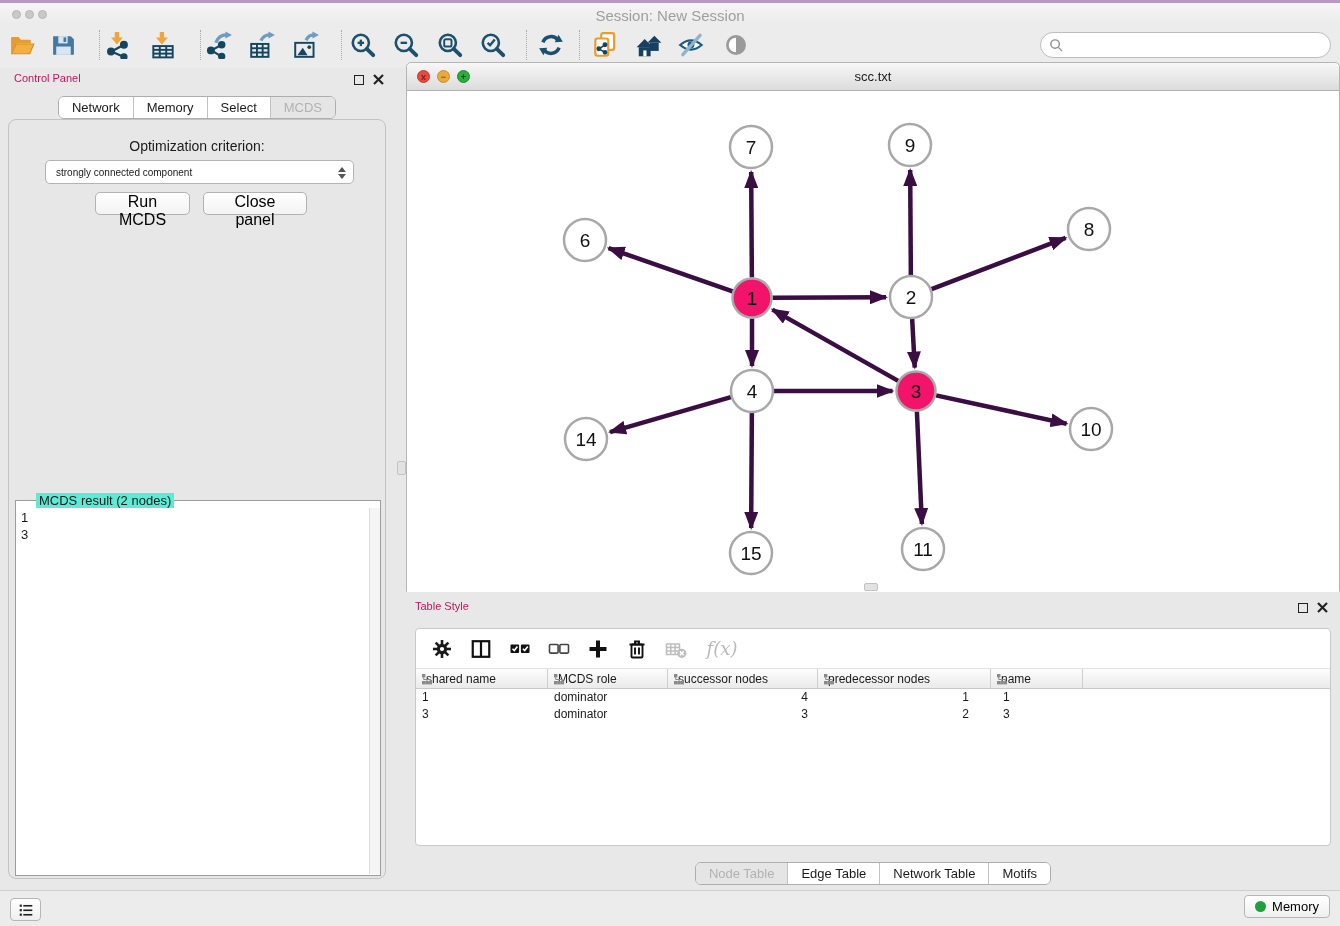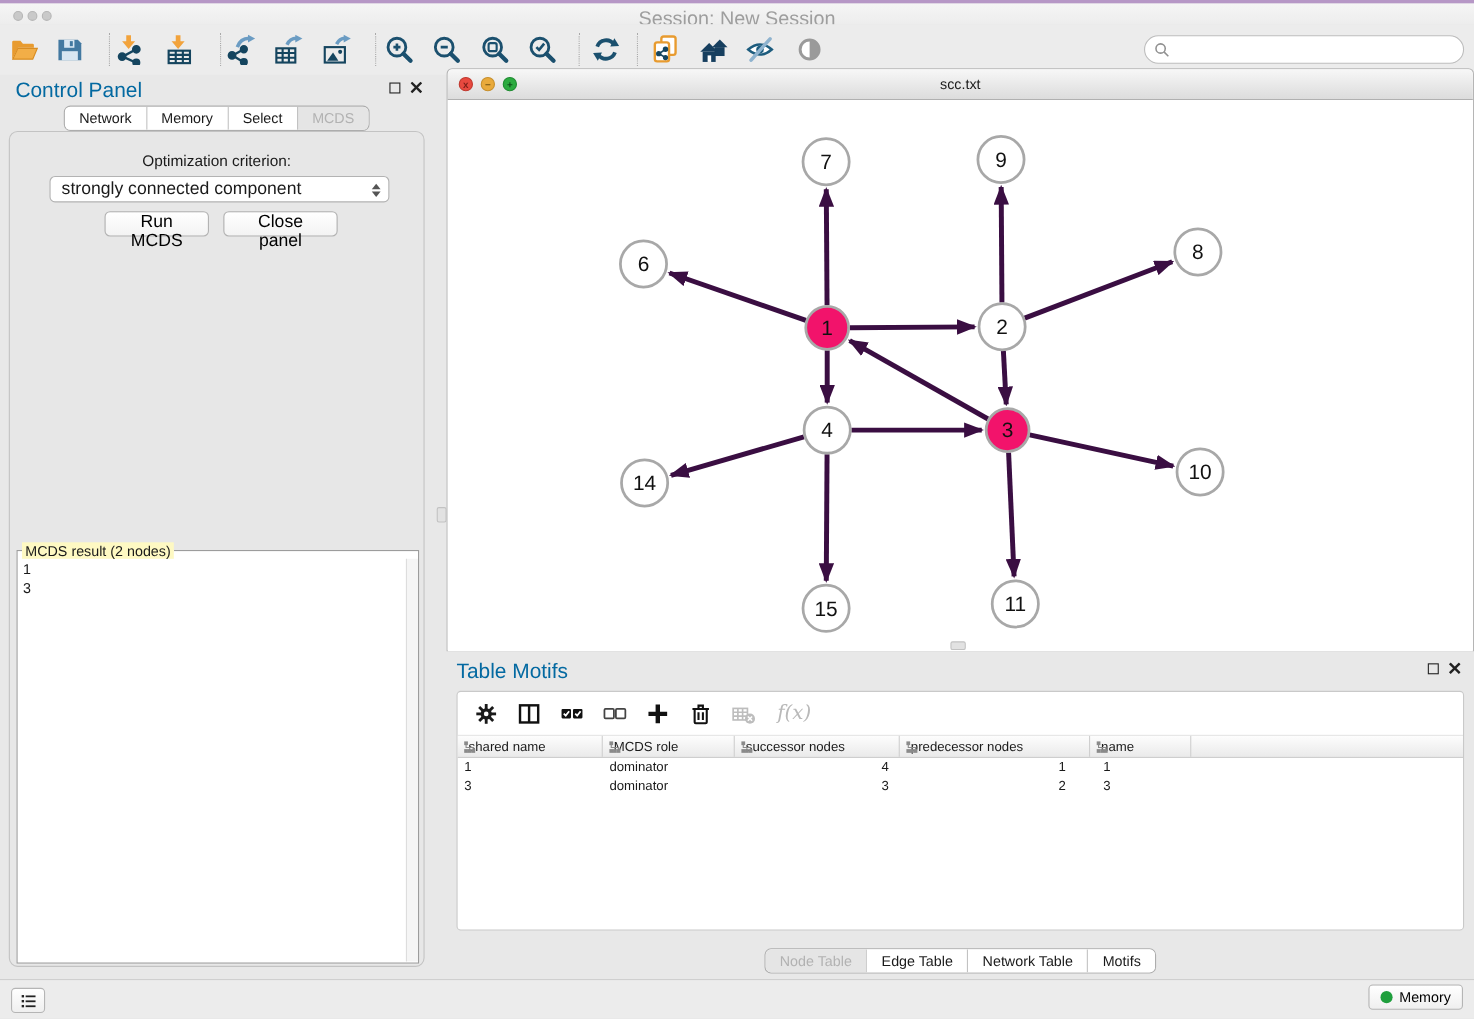--- a/index.html
+++ b/index.html
@@ -2,54 +2,54 @@
 <html><head>
 <meta charset="utf-8">
 <style>
   *{box-sizing:border-box;margin:0;padding:0}
   html,body{width:1340px;height:926px}
   body{position:relative;background:#e8e8e8;font-family:"Liberation Sans",sans-serif;color:#1a1a1a;overflow:hidden}
 
   
   .app-titlebar{position:absolute;left:0;top:0;width:100%;height:22px;background:linear-gradient(#f5f5f5,#ededed);border-top:3px solid #b697c6}
   .traffic-dot{position:absolute;top:7px;width:9px;height:9px;border-radius:50%;background:#c9c9c9;border:1px solid #b6b6b6}
-  .app-title{position:absolute;top:4px;left:0;width:100%;text-align:center;font-size:18px;color:#9e9e9e}
+  .app-title{position:absolute;top:4px;left:0;width:100%;text-align:center;font-size:15px;color:#9e9e9e}
 
   
   .main-toolbar{position:absolute;top:22px;left:0;width:100%;height:46px;background:#ececec}
   .tbtn{position:absolute;top:6px;width:34px;height:34px;display:flex;align-items:center;justify-content:center;cursor:pointer}
   .tsep{position:absolute;top:8px;height:30px;width:0;border-left:1px dotted #a9a9a9}
   .search-box{position:absolute;left:1040px;top:10px;width:291px;height:26px;background:#fff;border:1px solid #bdbdbd;border-radius:13px;display:flex;align-items:center;padding:0 8px}
   .search-box input{border:none;outline:none;flex:1;font-size:13px;background:transparent;height:20px;font-family:inherit}
 
   
-  .panel-title{font-size:19px;color:#0369a1}
+  .panel-title{font-size:11px;color:#be185d}
   .win-icon{position:absolute;cursor:pointer}
   .float-glyph{width:10px;height:10px;border:1.6px solid #222}
   .close-glyph svg{display:block}
 
   
   .tabgroup{display:inline-flex;border:1px solid #adadad;border-radius:6px;overflow:hidden;background:#fff}
   .tab{padding:3px 13px;font-size:13px;background:#fff;border-left:1px solid #c2c2c2;cursor:pointer;white-space:nowrap}
   .tab:first-child{border-left:none}
   .tab.active{background:#e5e5e5;color:#b2b2b2}
 
   
   .control-panel{position:absolute;left:0;top:68px;width:394px;height:812px}
   .cp-header-text{position:absolute;left:14px;top:4px}
   .cp-tabs{position:absolute;top:28px;left:0;width:100%;text-align:center}
   .cp-body{position:absolute;left:8px;top:51px;width:378px;height:760px;background:#e7e7e7;border:1px solid #c3c3c3;border-radius:8px}
   .opt-label{position:absolute;top:18px;left:0;width:100%;text-align:center;font-size:14px}
-  .dropdown{position:absolute;left:36px;top:40px;width:309px;height:24px;background:#fff;border:1px solid #b3b3b3;border-radius:5px;display:flex;align-items:center;padding-left:10px;font-size:16px;cursor:pointer}
+  .dropdown{position:absolute;left:36px;top:40px;width:309px;height:24px;background:#fff;border:1px solid #b3b3b3;border-radius:5px;display:flex;align-items:center;padding-left:10px;font-size:10px;cursor:pointer}
   .dd-stepper{position:absolute;right:4px;top:3px;width:14px;height:17px;display:flex;flex-direction:column;align-items:center;justify-content:center;gap:2px}
   .dd-up{width:0;height:0;border-left:4px solid transparent;border-right:4px solid transparent;border-bottom:5px solid #555}
   .dd-down{width:0;height:0;border-left:4px solid transparent;border-right:4px solid transparent;border-top:5px solid #555}
   .cp-btn{position:absolute;top:72px;height:23px;background:linear-gradient(#fff,#f3f3f3);border:1px solid #b3b3b3;border-radius:5px;font-size:16px;font-family:inherit;cursor:pointer;padding:0 12px}
   .result-fieldset{position:absolute;left:6px;top:373px;width:366px;height:383px;border:1px solid #9c9c9c;background:#fff}
-  .result-fieldset legend{font-size:13px;margin-left:4px;padding:0 3px;background:#fef9c3}
+  .result-fieldset legend{font-size:13px;margin-left:20px;padding:0 3px;background:#5eead4}
   .result-lines{font-size:13px;line-height:17px;padding:1px 5px}
   .vscroll{position:absolute;top:0;right:0;bottom:1px;width:11px;background:#f5f5f5;border-left:1px solid #ddd}
 
   
   .net-window{position:absolute;left:406px;top:62px;width:934px;height:530px;background:#fff;border:1px solid #b5b5b5;border-radius:5px 5px 0 0}
   .net-titlebar{position:relative;height:28px;background:linear-gradient(#f7f7f7,#dcdcdc);border-bottom:1px solid #b0b0b0;border-radius:5px 5px 0 0}
   .net-title{text-align:center;line-height:27px;font-size:13px}
   .tl{position:absolute;top:7px;width:13px;height:13px;border-radius:50%;font-size:9px;font-weight:bold;text-align:center;line-height:12px;cursor:pointer}
   .tl-red{left:10px;background:#e8493f;border:1px solid #c0392f;color:#7e1f18}
   .tl-yellow{left:30px;background:#e9aa3b;border:1px solid #c78f2c;color:#7d5a14}
@@ -377,21 +377,21 @@
           </g>
         </g>
       </svg>
   </div>
 </div>
 
 <div class="split-v"></div>
 <div class="split-h"></div>
 
 <div class="tp-header">
-  <span class="panel-title tp-header-text">Table Motifs</span>
+  <span class="panel-title tp-header-text">Table Style</span>
   <div class="win-icon" style="right:32px;top:5px">
       <div class="float-glyph"></div>
     </div>
   <div class="win-icon close-glyph" style="right:12px;top:4px">
     <svg width="11" height="11" viewBox="0 0 11 11">
       <line x1="1" y1="1" x2="10" y2="10" stroke="#222" stroke-width="2.2"></line>
         <line x1="10" y1="1" x2="1" y2="10" stroke="#222" stroke-width="2.2"></line>
     </svg>
   </div>
 </div>

